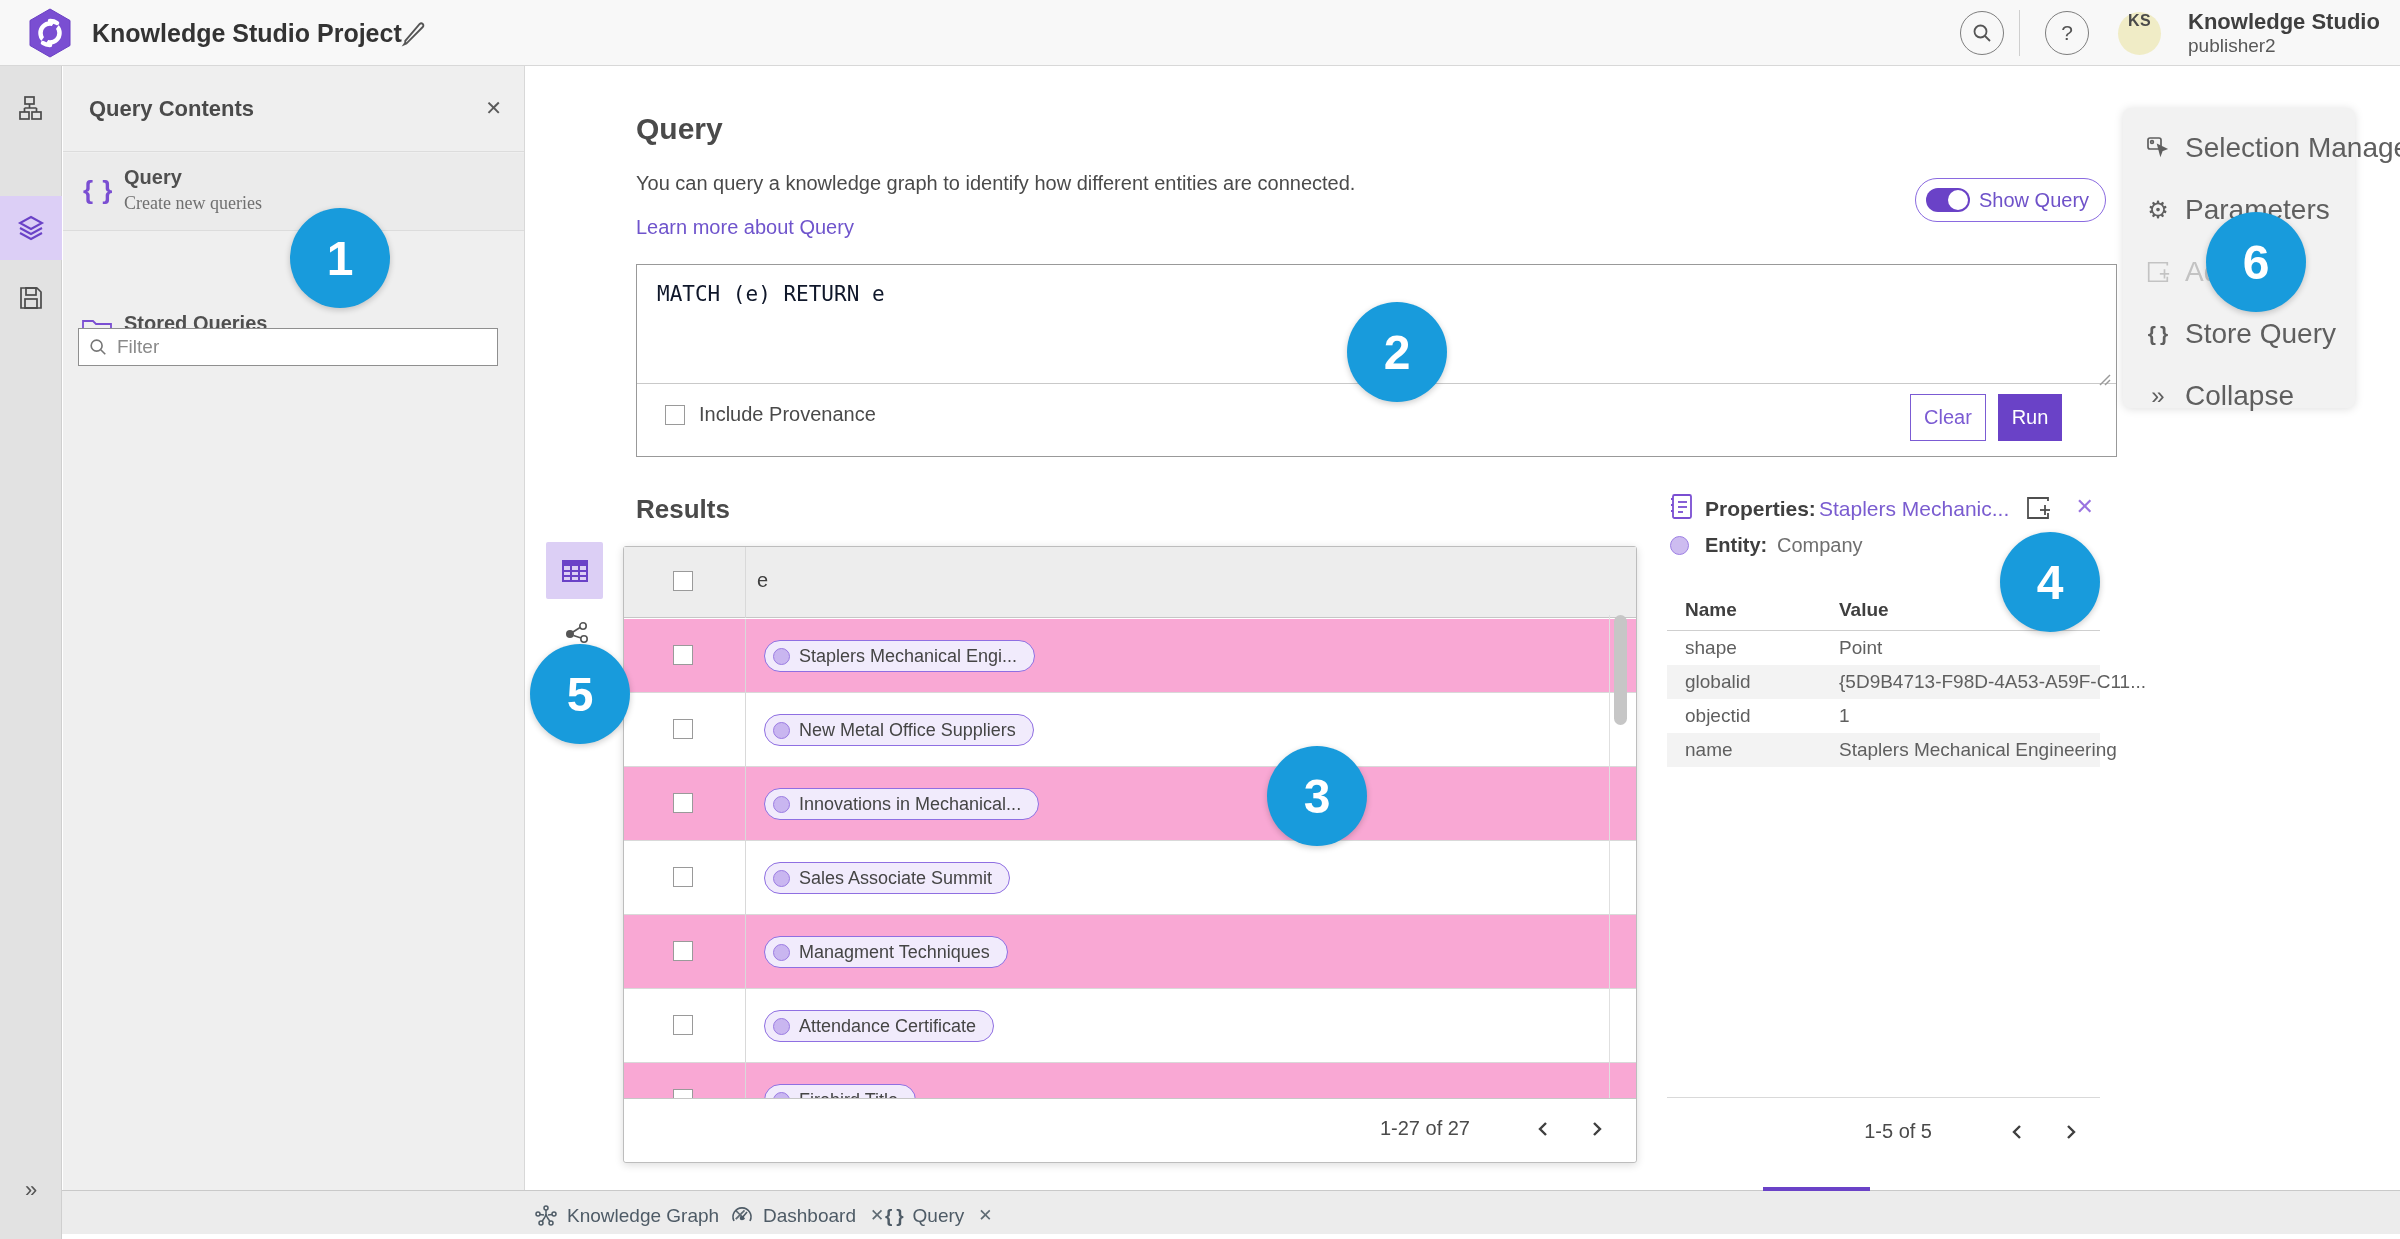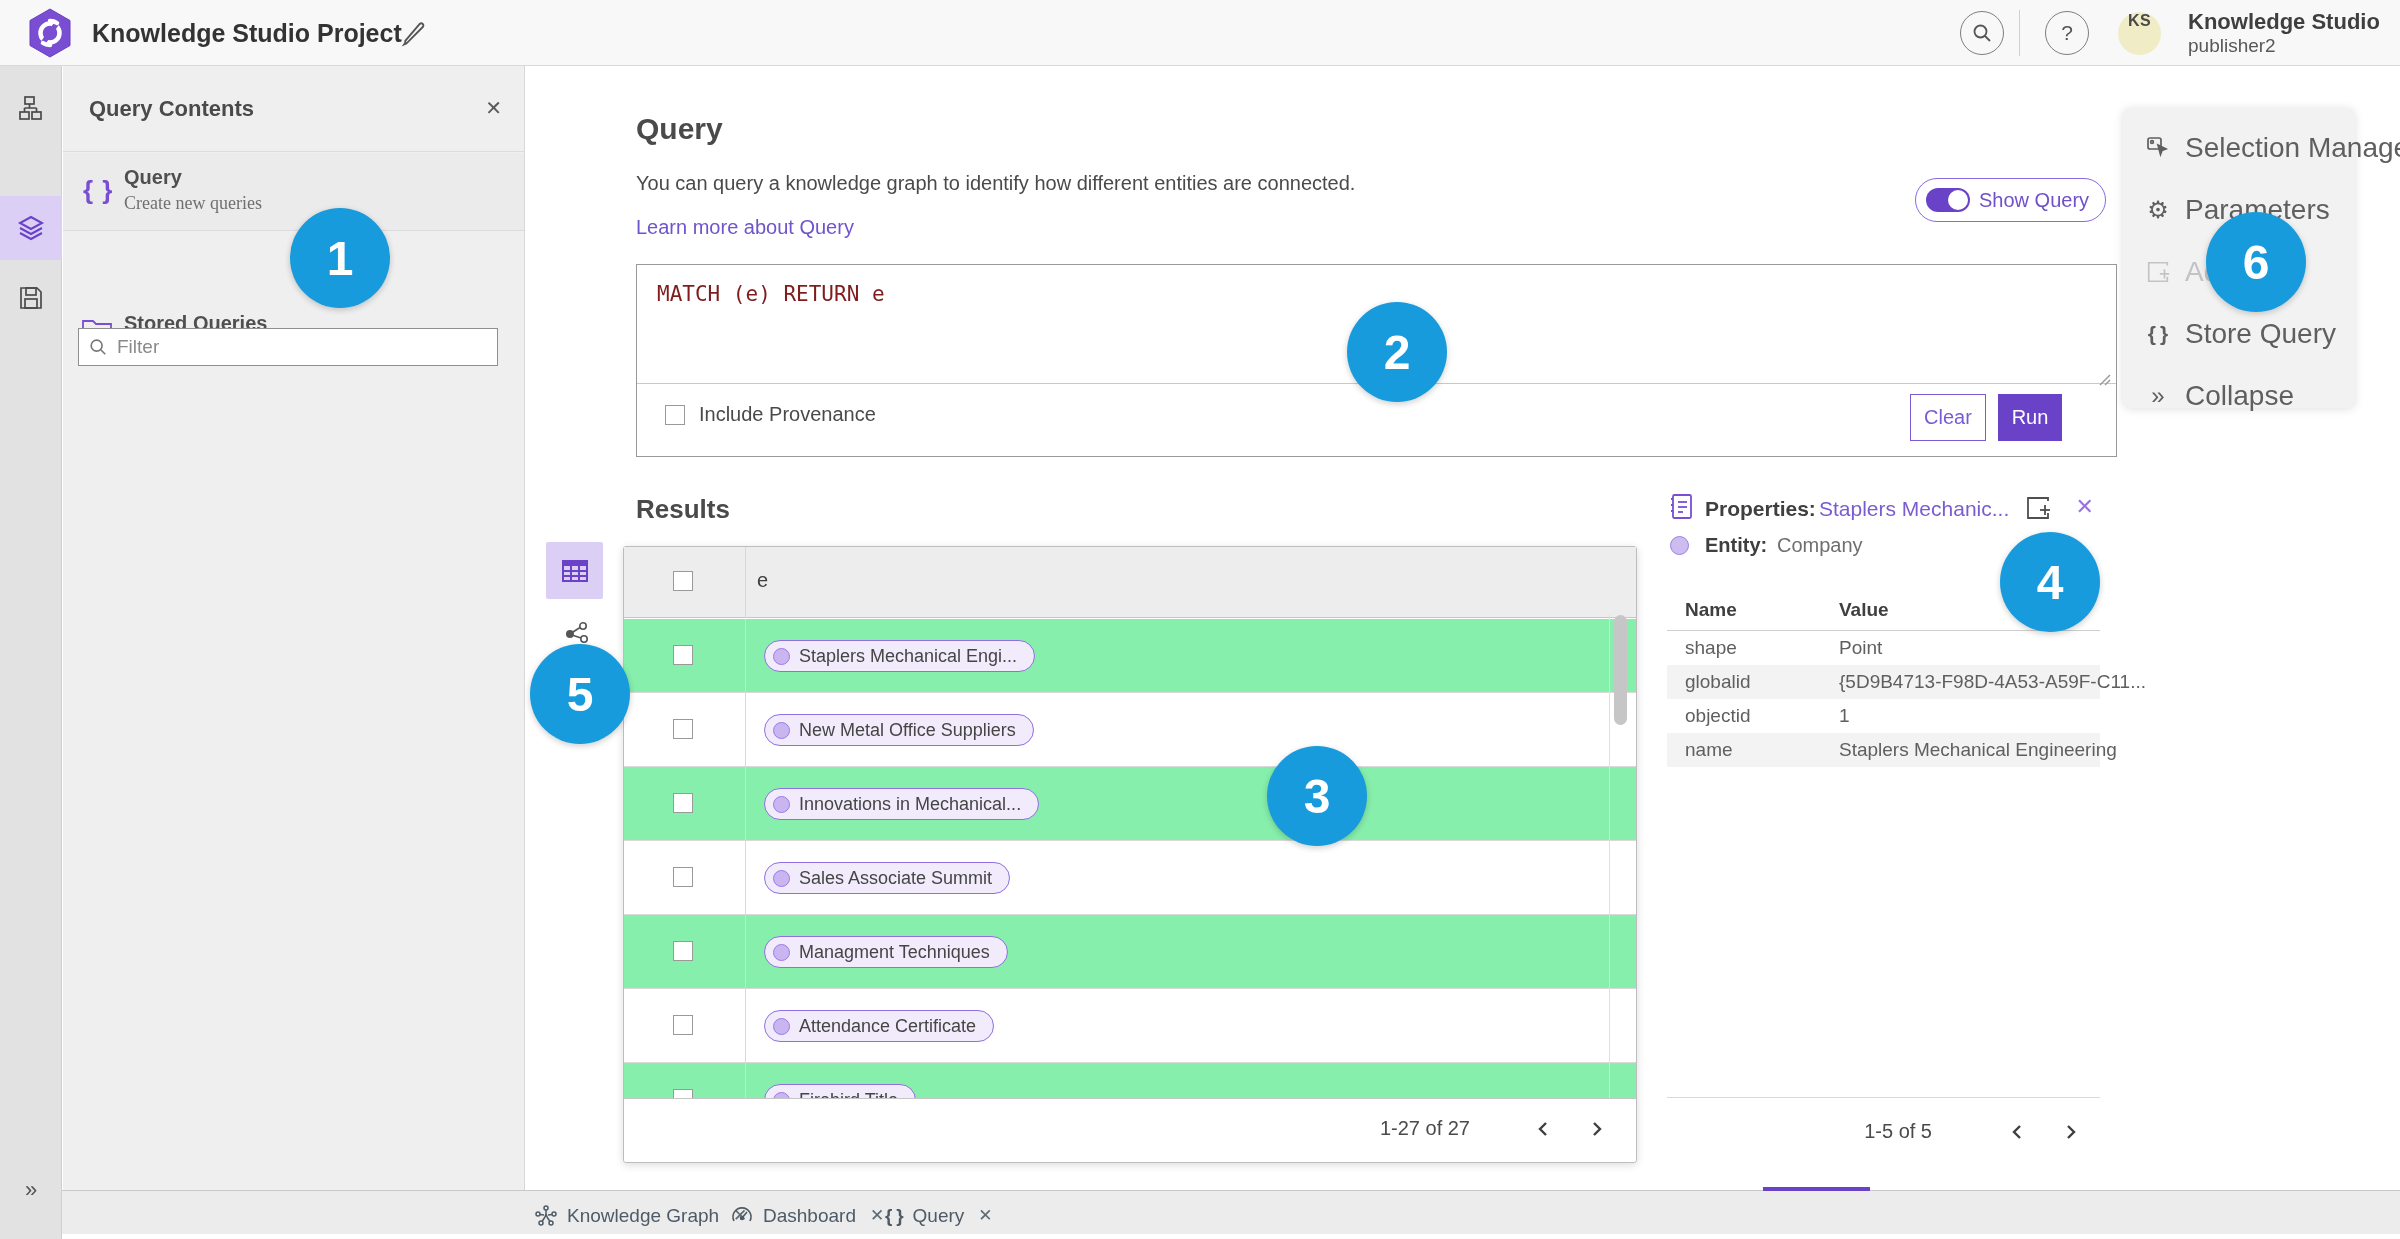--- a/index.html
+++ b/index.html
@@ -47,41 +47,41 @@
   
   .q-title { position:absolute; left:636px; top:112px; font-size:30px; font-weight:600; color:#4a4a4a; }
   .q-desc { position:absolute; left:636px; top:172px; font-size:20px; color:#4a4a4a; }
   .q-learn { position:absolute; left:636px; top:216px; font-size:20px; color:#6f54cc; cursor:pointer; }
   .show-query { position:absolute; left:1915px; top:178px; height:44px; padding:0 16px 0 10px; border:1.5px solid #8a6ae0; border-radius:22px; background:#fff; display:flex; align-items:center; cursor:pointer; }
   .toggle-track { width:44px; height:24px; border-radius:12px; background:#6a42c7; position:relative; flex:none; }
   .toggle-knob { position:absolute; right:2px; top:2px; width:20px; height:20px; border-radius:50%; background:#fff; }
   .show-query .lbl { margin-left:9px; font-size:20px; color:#6f52c9; }
 
   .q-card { position:absolute; left:636px; top:264px; width:1481px; height:193px; border:1.5px solid #999; background:#fff; }
-  .q-code { position:absolute; left:20px; top:17px; font-family:"DejaVu Sans Mono","Liberation Mono",monospace; font-size:21px; color:#7f1d1d; }
+  .q-code { position:absolute; left:20px; top:17px; font-family:"DejaVu Sans Mono","Liberation Mono",monospace; font-size:21px; color:#0f172a; }
   .q-divider { position:absolute; left:0; top:118px; width:100%; height:1px; background:#c9c9c9; }
   .q-grip { position:absolute; right:4px; top:104px; }
   .q-check-row { position:absolute; left:28px; top:138px; display:flex; align-items:center; cursor:pointer; }
   .checkbox { width:20px; height:20px; border:1.5px solid #9a9a9a; background:#fff; flex:none; }
   .q-check-row .lbl { margin-left:14px; font-size:20px; color:#4a4a4a; }
   .btn-clear { position:absolute; right:130px; top:129px; width:76px; height:47px; border:1.5px solid #7b5bd3; background:#fff; color:#7b5bd3; font-size:20px; font-family:inherit; cursor:pointer; }
   .btn-run { position:absolute; right:54px; top:129px; width:64px; height:47px; border:none; background:#6a42c7; color:#fff; font-size:20px; font-family:inherit; cursor:pointer; }
 
   
   .r-title { position:absolute; left:636px; top:494px; font-size:26px; font-weight:600; color:#4a4a4a; }
   .view-table-btn { position:absolute; left:546px; top:542px; width:57px; height:57px; background:#dccff5; border-radius:2px; display:flex; align-items:center; justify-content:center; cursor:pointer; }
   .view-graph-btn { position:absolute; left:558px; top:614px; width:38px; height:38px; display:flex; align-items:center; justify-content:center; cursor:pointer; }
 
   .r-card { position:absolute; left:623px; top:546px; width:1014px; height:617px; background:#fff; border:1px solid #bdbdbd; border-radius:3px; box-shadow:0 2px 8px rgba(0,0,0,.14); }
   .r-head { position:absolute; left:0; top:0; width:100%; height:71px; background:#ededed; border-bottom:1px solid #c6c6c6; }
   .r-head .checkbox { position:absolute; left:49px; top:24px; background:#fff; }
   .r-col-e { position:absolute; left:133px; top:22px; font-size:20px; color:#3f3f3f; }
   .r-body { position:absolute; left:0; top:72px; width:100%; height:479px; overflow:hidden; }
   .r-row { position:relative; width:100%; height:74px; border-bottom:1px solid #d9d9d9; }
-  .r-row.odd { background:#86efac; }
+  .r-row.odd { background:#f9a8d4; }
   .r-row .checkbox { position:absolute; left:49px; top:26px; }
   .col-div { position:absolute; left:121px; top:0; bottom:0; width:1px; background:#d9d9d9; }
   .r-head .col-div { height:71px; }
   .pill { position:absolute; left:140px; top:21px; height:32px; border:1.5px solid #8f6fe2; border-radius:17px; background:#f1ebfc; display:flex; align-items:center; padding:0 17px 0 8px; cursor:pointer; }
   .pill .dot { width:17px; height:17px; border-radius:50%; background:#c9b6f0; border:1.5px solid #9b7ce2; flex:none; }
   .pill .txt { margin-left:9px; font-size:18px; color:#454545; white-space:nowrap; }
   .r-scroll { position:absolute; right:5px; top:68px; width:22px; height:483px; border-left:1px solid #e0e0e0; }
   .r-thumb { position:absolute; left:4px; top:0px; width:13px; height:110px; background:#c6c6c6; border-radius:7px; }
   .r-foot { position:absolute; left:0; bottom:0; width:100%; height:64px; background:#fff; border-top:1px solid #c6c6c6; border-radius:0 0 3px 3px; }
   .pager { position:absolute; display:flex; align-items:center; }

